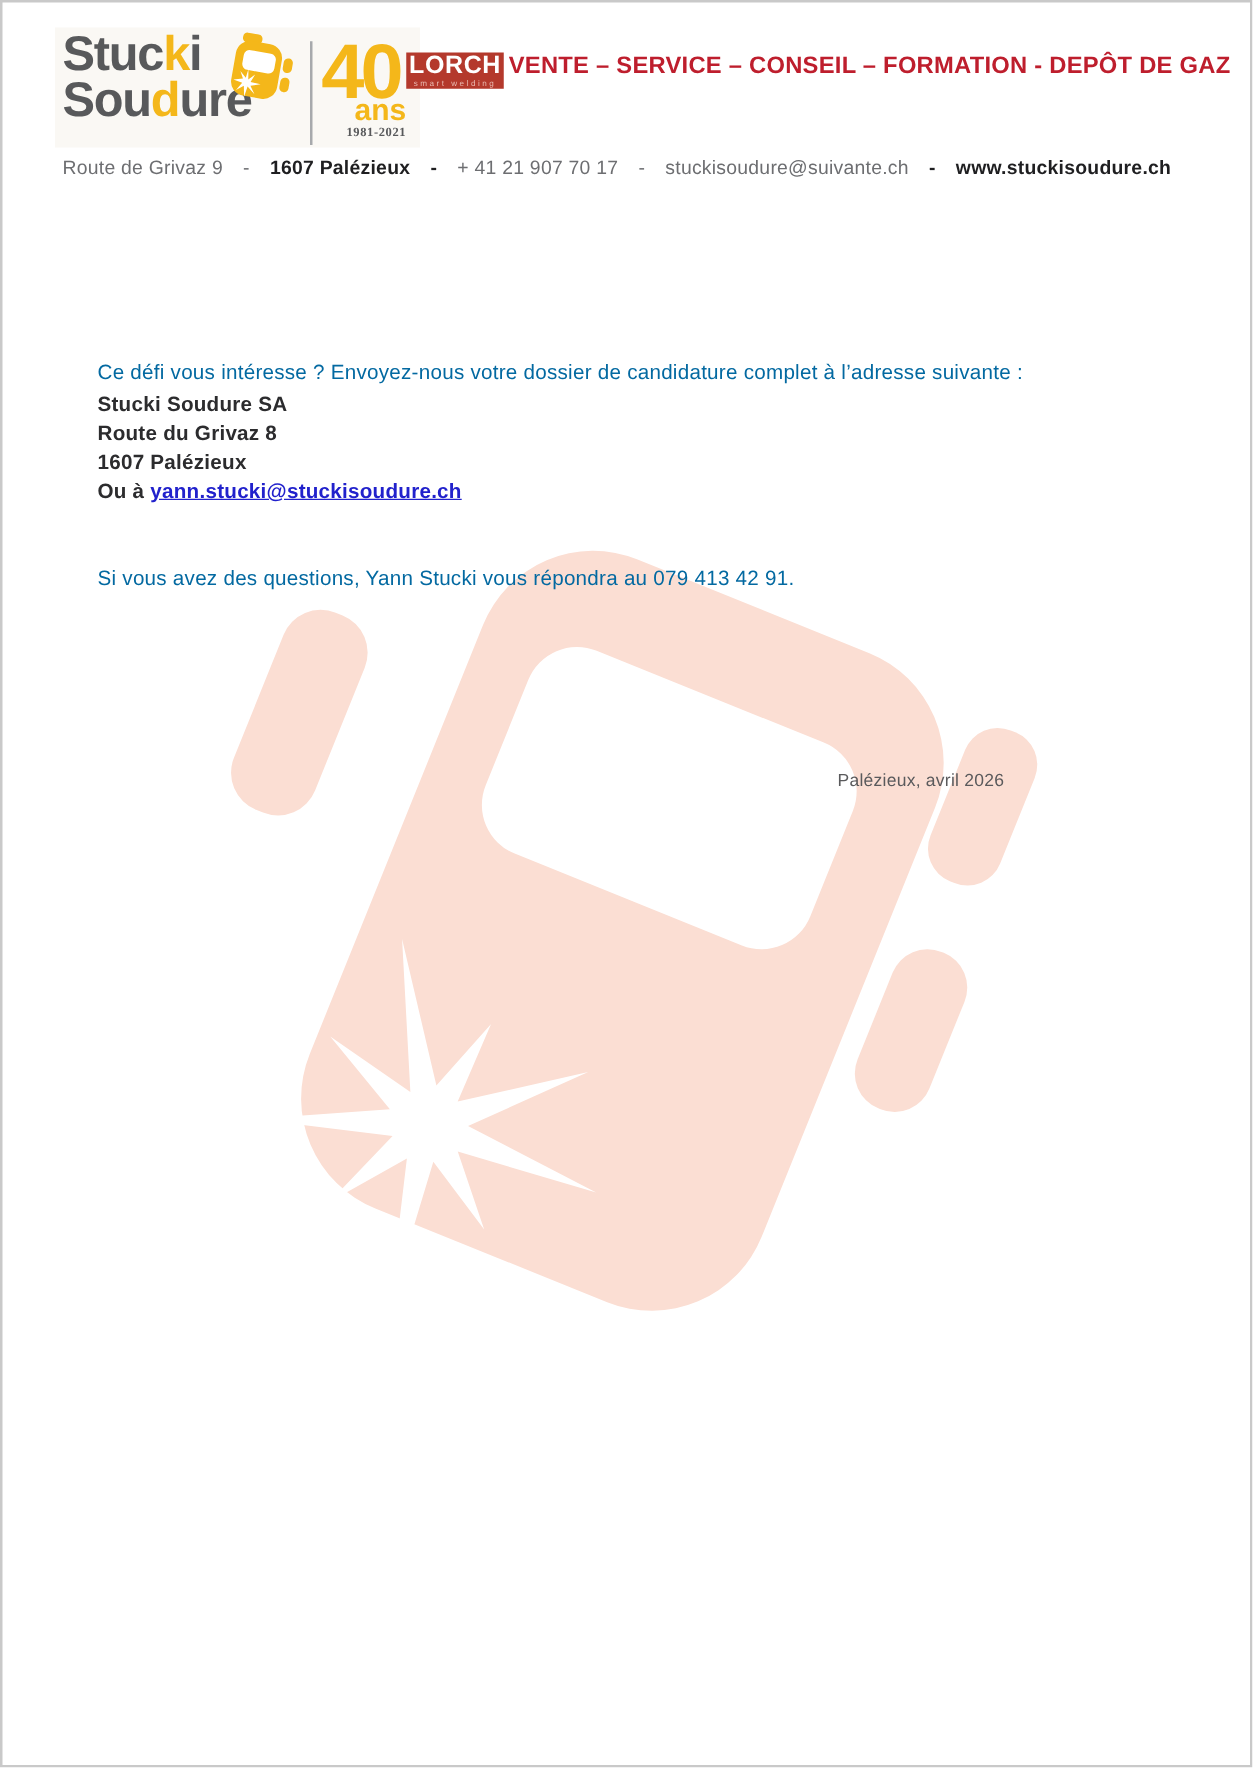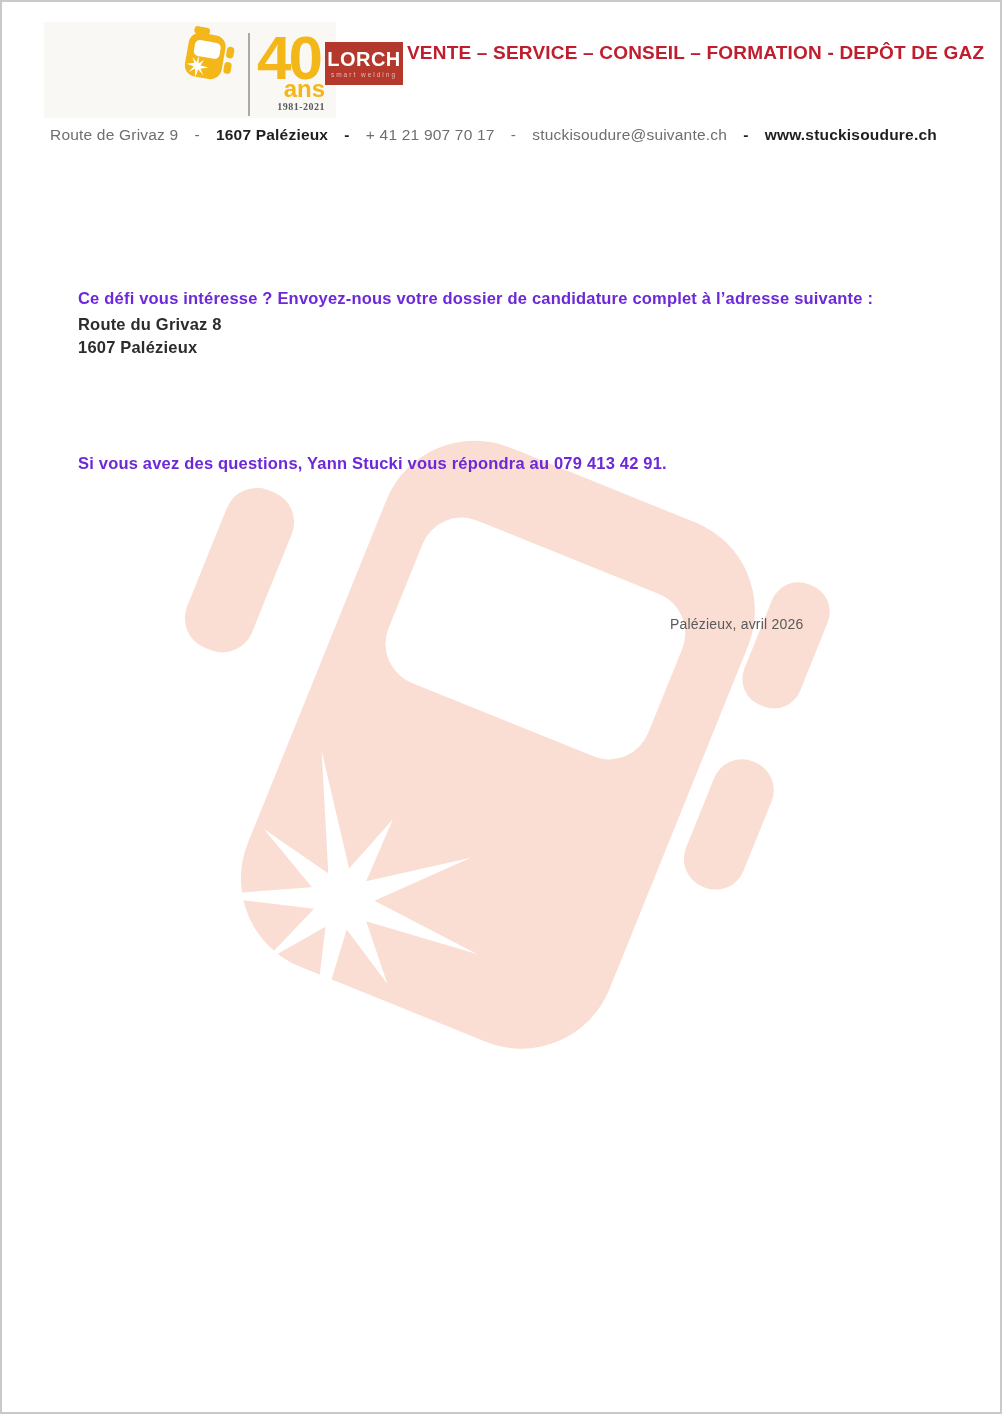--- a/index.html
+++ b/index.html
@@ -15,41 +15,41 @@
     line-height:0.94;letter-spacing:-1px;color:#58595B;white-space:nowrap;
   }
   .wordmark .y{color:#F4B71A;}
   .helmet{position:absolute;left:181px;top:26px;width:52px;height:58px;transform:rotate(10deg);}
   .logo-divider{position:absolute;left:246px;top:31px;width:2px;height:83px;background:#A7A9AC;}
   .forty{position:absolute;left:255px;top:30px;width:70px;text-align:right;}
   .forty .num{font-size:62px;font-weight:800;color:#F4B71A;line-height:0.85;letter-spacing:-3px;text-align:left;}
   .forty .ans{font-size:24px;font-weight:700;color:#F4B71A;line-height:0.8;margin-top:-6px;padding-right:2px;}
   .forty .years{font-size:10px;font-weight:700;color:#58595B;letter-spacing:.5px;margin-top:3px;padding-right:2px;font-family:Liberation Serif, serif;}
   .lorch{
-    position:absolute;left:323px;top:40px;width:78px;height:43px;background:#B4392C;
+    position:absolute;left:323px;top:40px;width:78px;height:29px;background:#B4392C;
     display:flex;flex-direction:column;align-items:center;justify-content:center;
   }
   .lorch .name{color:#fff;font-weight:800;font-size:20px;letter-spacing:.5px;line-height:1;}
   .lorch .tag{color:#e9b9b0;font-size:6.5px;letter-spacing:2px;margin-top:2px;white-space:nowrap;}
   .services{
     position:absolute;left:405px;top:40px;font-size:19px;font-weight:700;
     color:#BE1E2D;letter-spacing:.2px;white-space:nowrap;
   }
   .contact{
     position:absolute;left:48px;top:124px;width:887px;display:flex;
     justify-content:space-between;align-items:center;font-size:15.5px;
     letter-spacing:.2px;white-space:nowrap;
   }
   .contact .muted{color:#6D6E71;font-weight:400;}
   .contact .strong{color:#1F1F21;font-weight:600;}
   
   .watermark{position:absolute;left:130px;top:383px;width:740px;height:740px;z-index:0;}
   
   .content{position:absolute;left:0;top:0;width:100%;height:100%;z-index:1;}
-  .para{position:absolute;left:76px;font-size:16.5px;color:#6d28d9;letter-spacing:.2px;font-weight:bold;}
+  .para{position:absolute;left:76px;font-size:16.5px;color:#0369a1;letter-spacing:.2px;}
   .p-intro{top:287px;}
   .addr{position:absolute;left:76px;top:311px;font-size:16.5px;line-height:23px;
         color:#2C2C2E;font-weight:600;letter-spacing:.2px;}
   .addr a, .email-link{color:#2121CC;font-weight:600;text-decoration:underline;}
   .p-questions{top:452px;}
   .p-cv{top:498px;}
   .dateline{position:absolute;left:668px;top:614px;font-size:14px;color:#5A5A5C;letter-spacing:.2px;}
 </style>
 </head>
 <body>
@@ -62,20 +62,24 @@
       <rect x="395" y="15" width="60" height="130" rx="28" fill="#FBDED3"></rect>
       <rect x="408" y="200" width="62" height="135" rx="30" fill="#FBDED3"></rect>
       <rect x="0" y="0" width="390" height="560" rx="95" fill="#FBDED3"></rect>
       <rect x="50" y="80" width="280" height="175" rx="42" fill="#FFFFFF"></rect>
       <polygon fill="#FFFFFF" transform="translate(109,482)" points="145,0 30,11 73,61 15,26 26,148 -5.6,31.5 -50,87 -23,19 -131,48 -33,0 -99,-36 -23,-19 -75,-130 -5.6,-31.5 16.5,-93.6 15,-26 103,-87 30,-11"></polygon>
     </g>
   </svg>
 
   <div class="hdr-bg"></div>
 
+  <div class="wordmark">
+    <div><span class="g">Stuc</span><span class="y">k</span><span class="g">i</span></div>
+    <div><span class="g">Sou</span><span class="y">d</span><span class="g">ure</span></div>
+  </div>
 
   <svg class="helmet" viewBox="0 0 120 132" aria-hidden="true">
     <rect x="16" y="0" width="36" height="18" rx="8" fill="#F4B71A"></rect>
     <rect x="98" y="34" width="17" height="27" rx="8" fill="#F4B71A"></rect>
     <rect x="98" y="70" width="17" height="27" rx="8" fill="#F4B71A"></rect>
     <rect x="8" y="14" width="86" height="102" rx="26" fill="#F4B71A"></rect>
     <rect x="23" y="31" width="60" height="37" rx="11" fill="#FFFFFF"></rect>
     <polygon fill="#FFFFFF" points="36,66 39,85 50,74 44,89 63,90 45,96 55,110 40,98 37,118 33,98 20,108 29,93 12,90 29,85 22,72 34,83"></polygon>
   </svg>
 
@@ -103,22 +107,24 @@
     <span class="muted">-</span>
     <span class="muted">stuckisoudure@suivante.ch</span>
     <span class="strong">-</span>
     <span class="strong">www.stuckisoudure.ch</span>
   </div>
 
   <div class="content">
     <div class="para p-intro">Ce défi vous intéresse ? Envoyez-nous votre dossier de candidature complet à l’adresse suivante :</div>
 
     <div class="addr">
+      <div>Stucki Soudure SA</div>
       <div>Route du Grivaz 8</div>
       <div>1607 Palézieux</div>
+      <div><span>Ou à </span><a href="#" class="email-link">yann.stucki@stuckisoudure.ch</a></div>
     </div>
 
     <div class="para p-questions">Si vous avez des questions, Yann Stucki vous répondra au 079 413 42 91.</div>
 
     <div class="dateline">Palézieux, avril 2026</div>
   </div>
 
 </div>
 
 </body></html>

